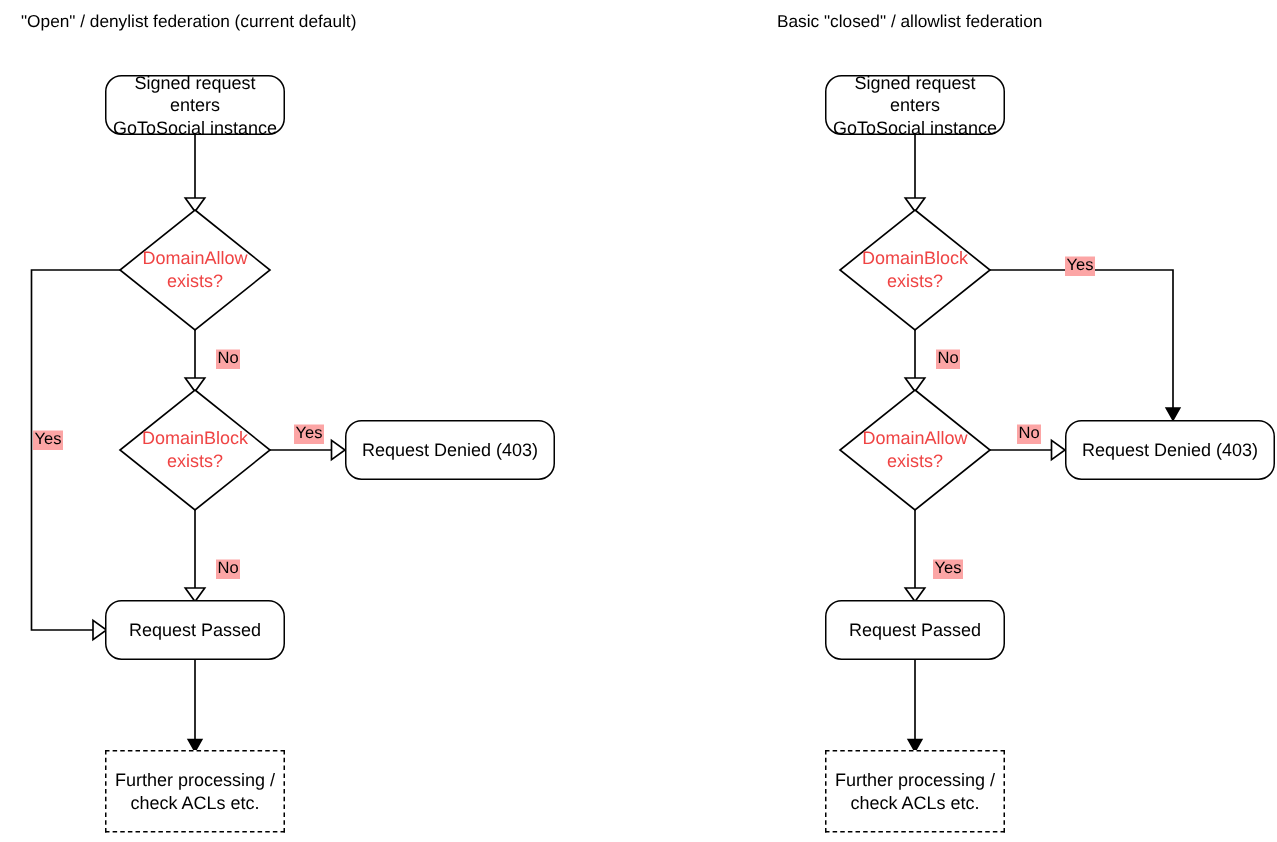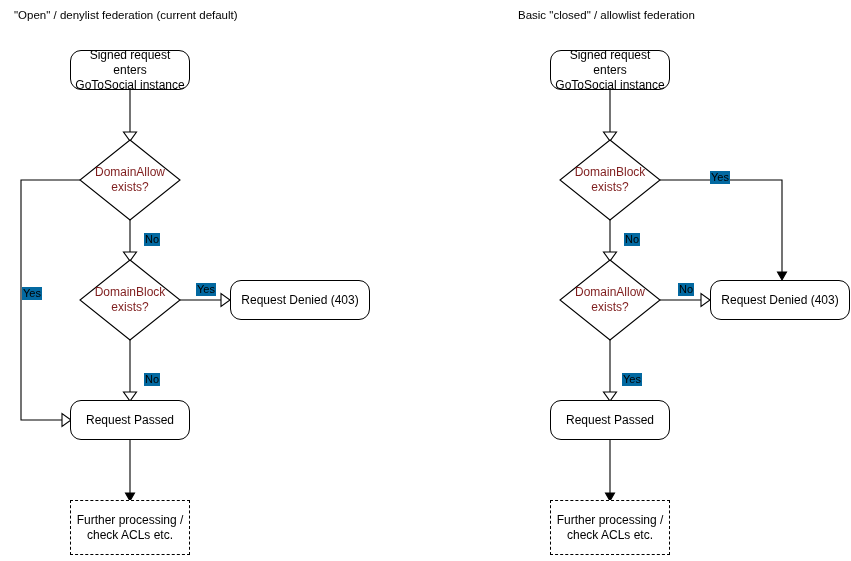--- a/index.html
+++ b/index.html
@@ -55,30 +55,30 @@
   }
   .diamond-label {
     position: absolute;
     box-sizing: border-box;
     display: flex;
     align-items: center;
     justify-content: center;
     text-align: center;
     font-size: 12px;
     line-height: 15px;
-    color: #7f1d1d;
+    color: #ef4444;
     white-space: pre-line;
     pointer-events: none;
   }
   .edge-label {
     position: absolute;
     font-size: 11px;
     line-height: 13px;
     color: #000;
-    background: #0369a1;
+    background: #fca5a5;
     padding: 0 1px;
     white-space: nowrap;
   }
   svg .shape {
     fill: #ffffff;
     stroke: #000000;
     stroke-width: 1.1;
   }
   svg .link {
     fill: none;

